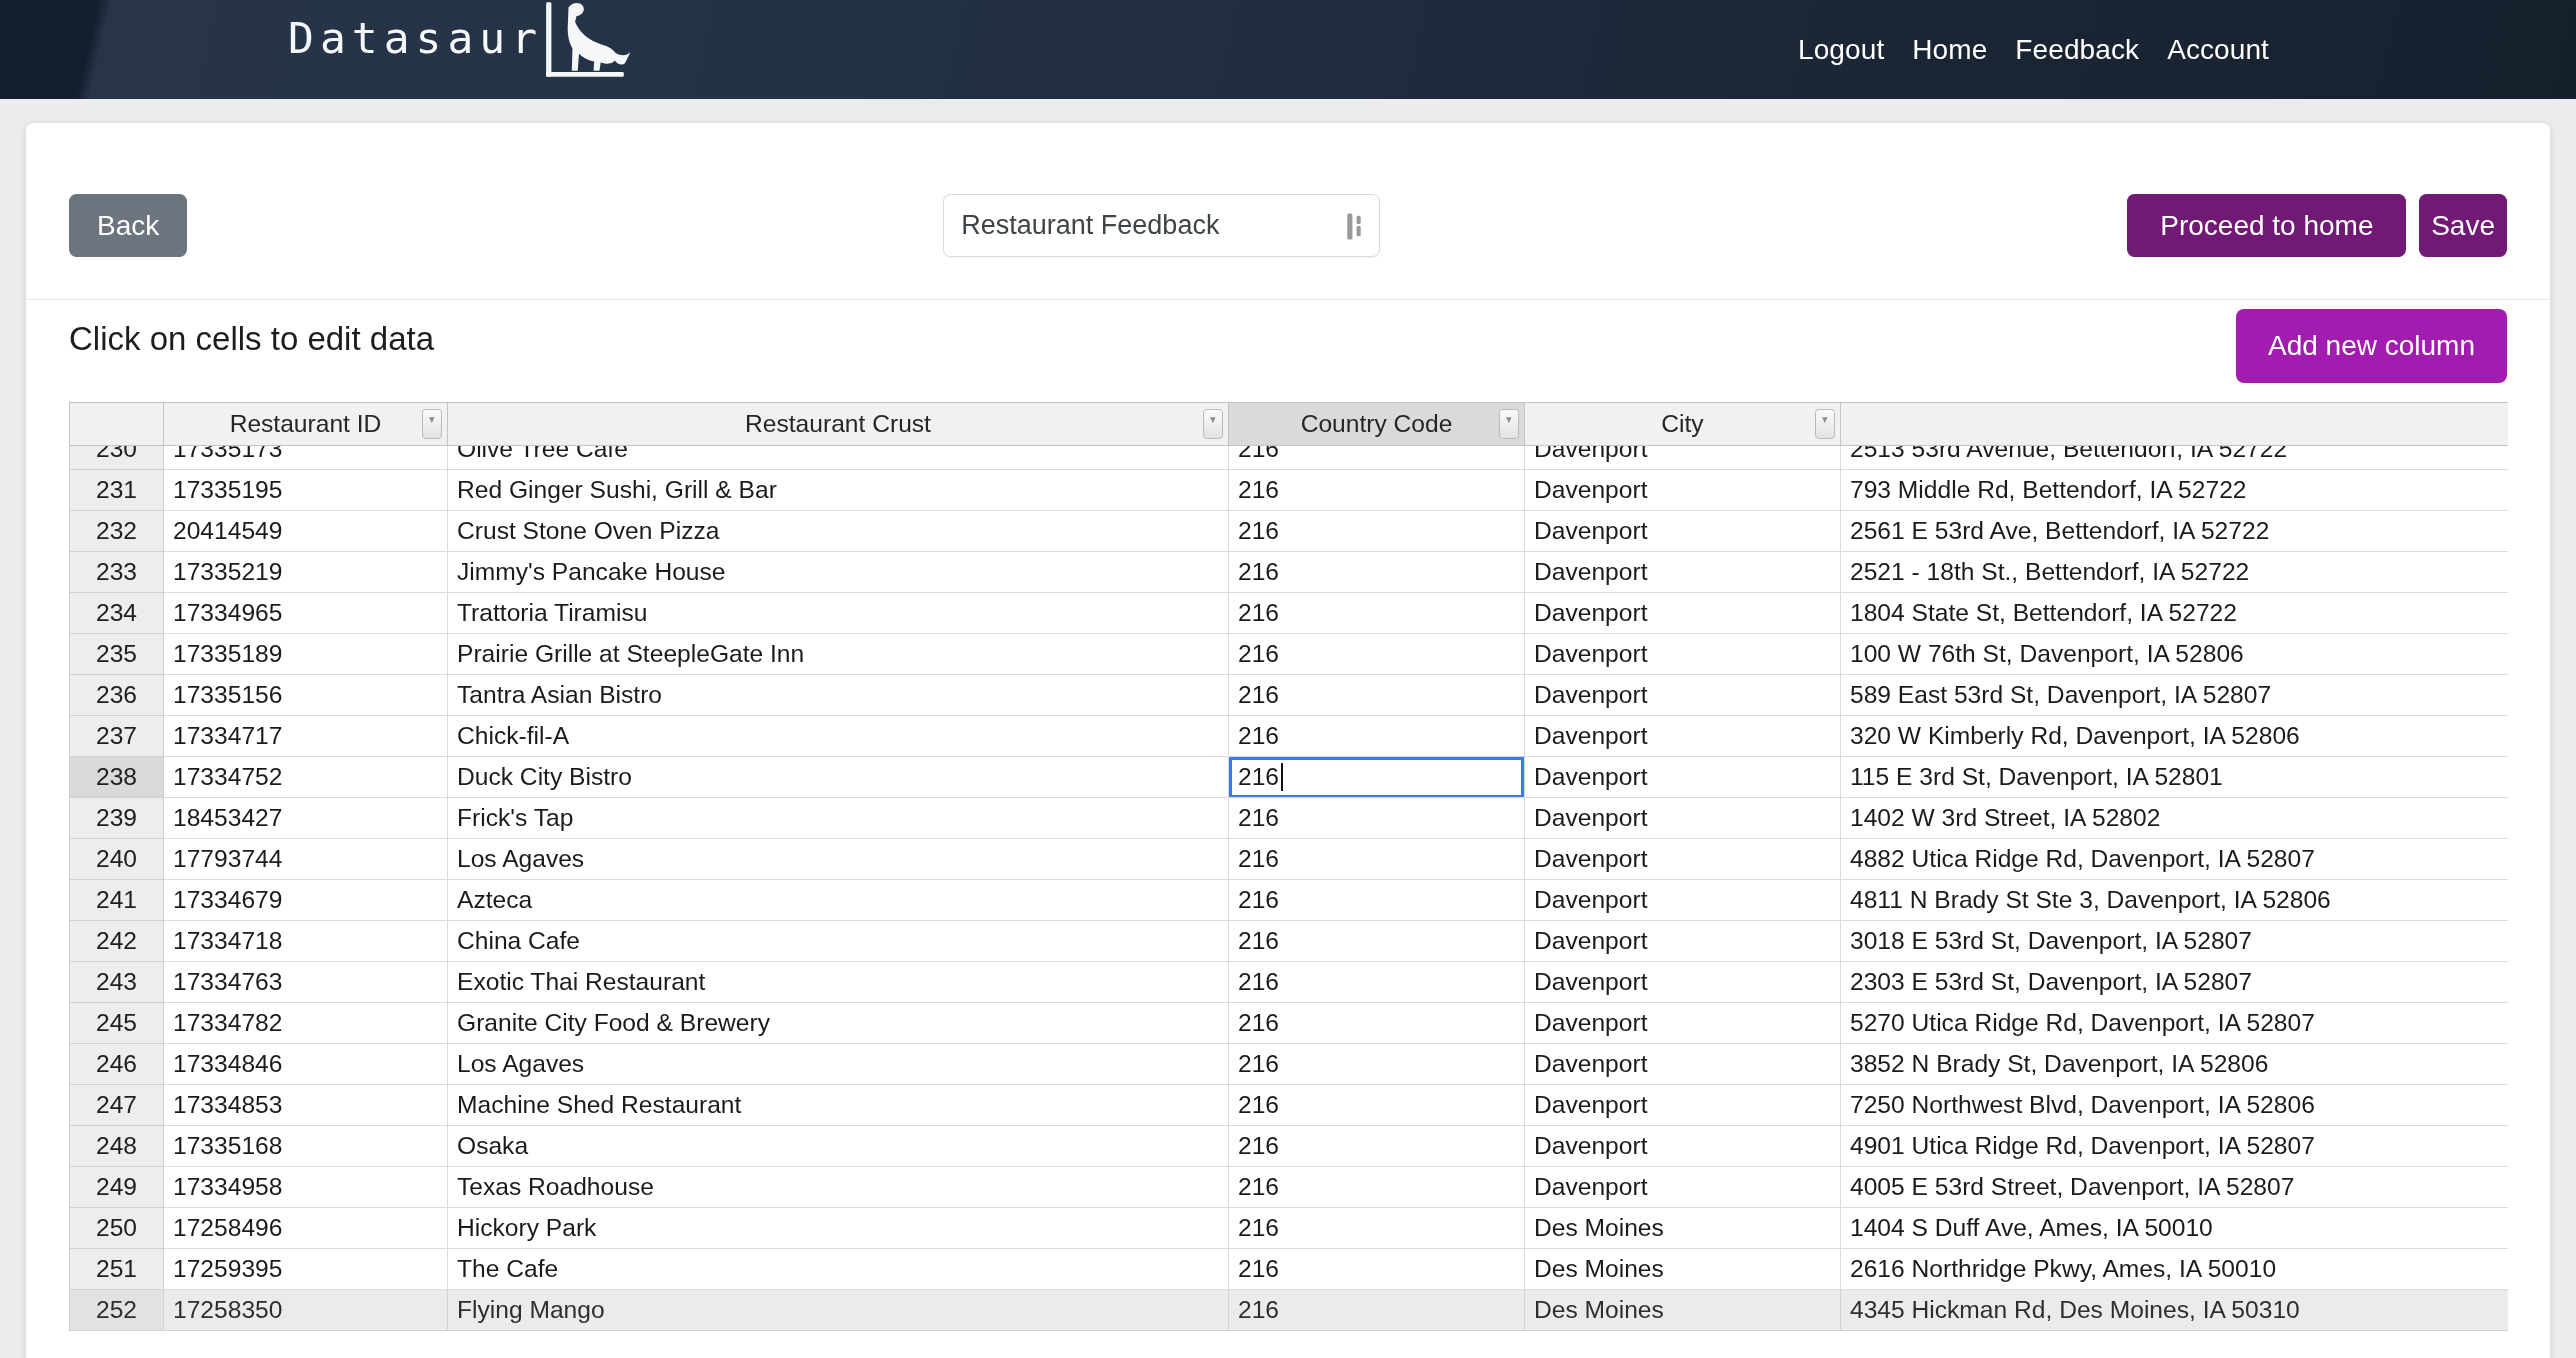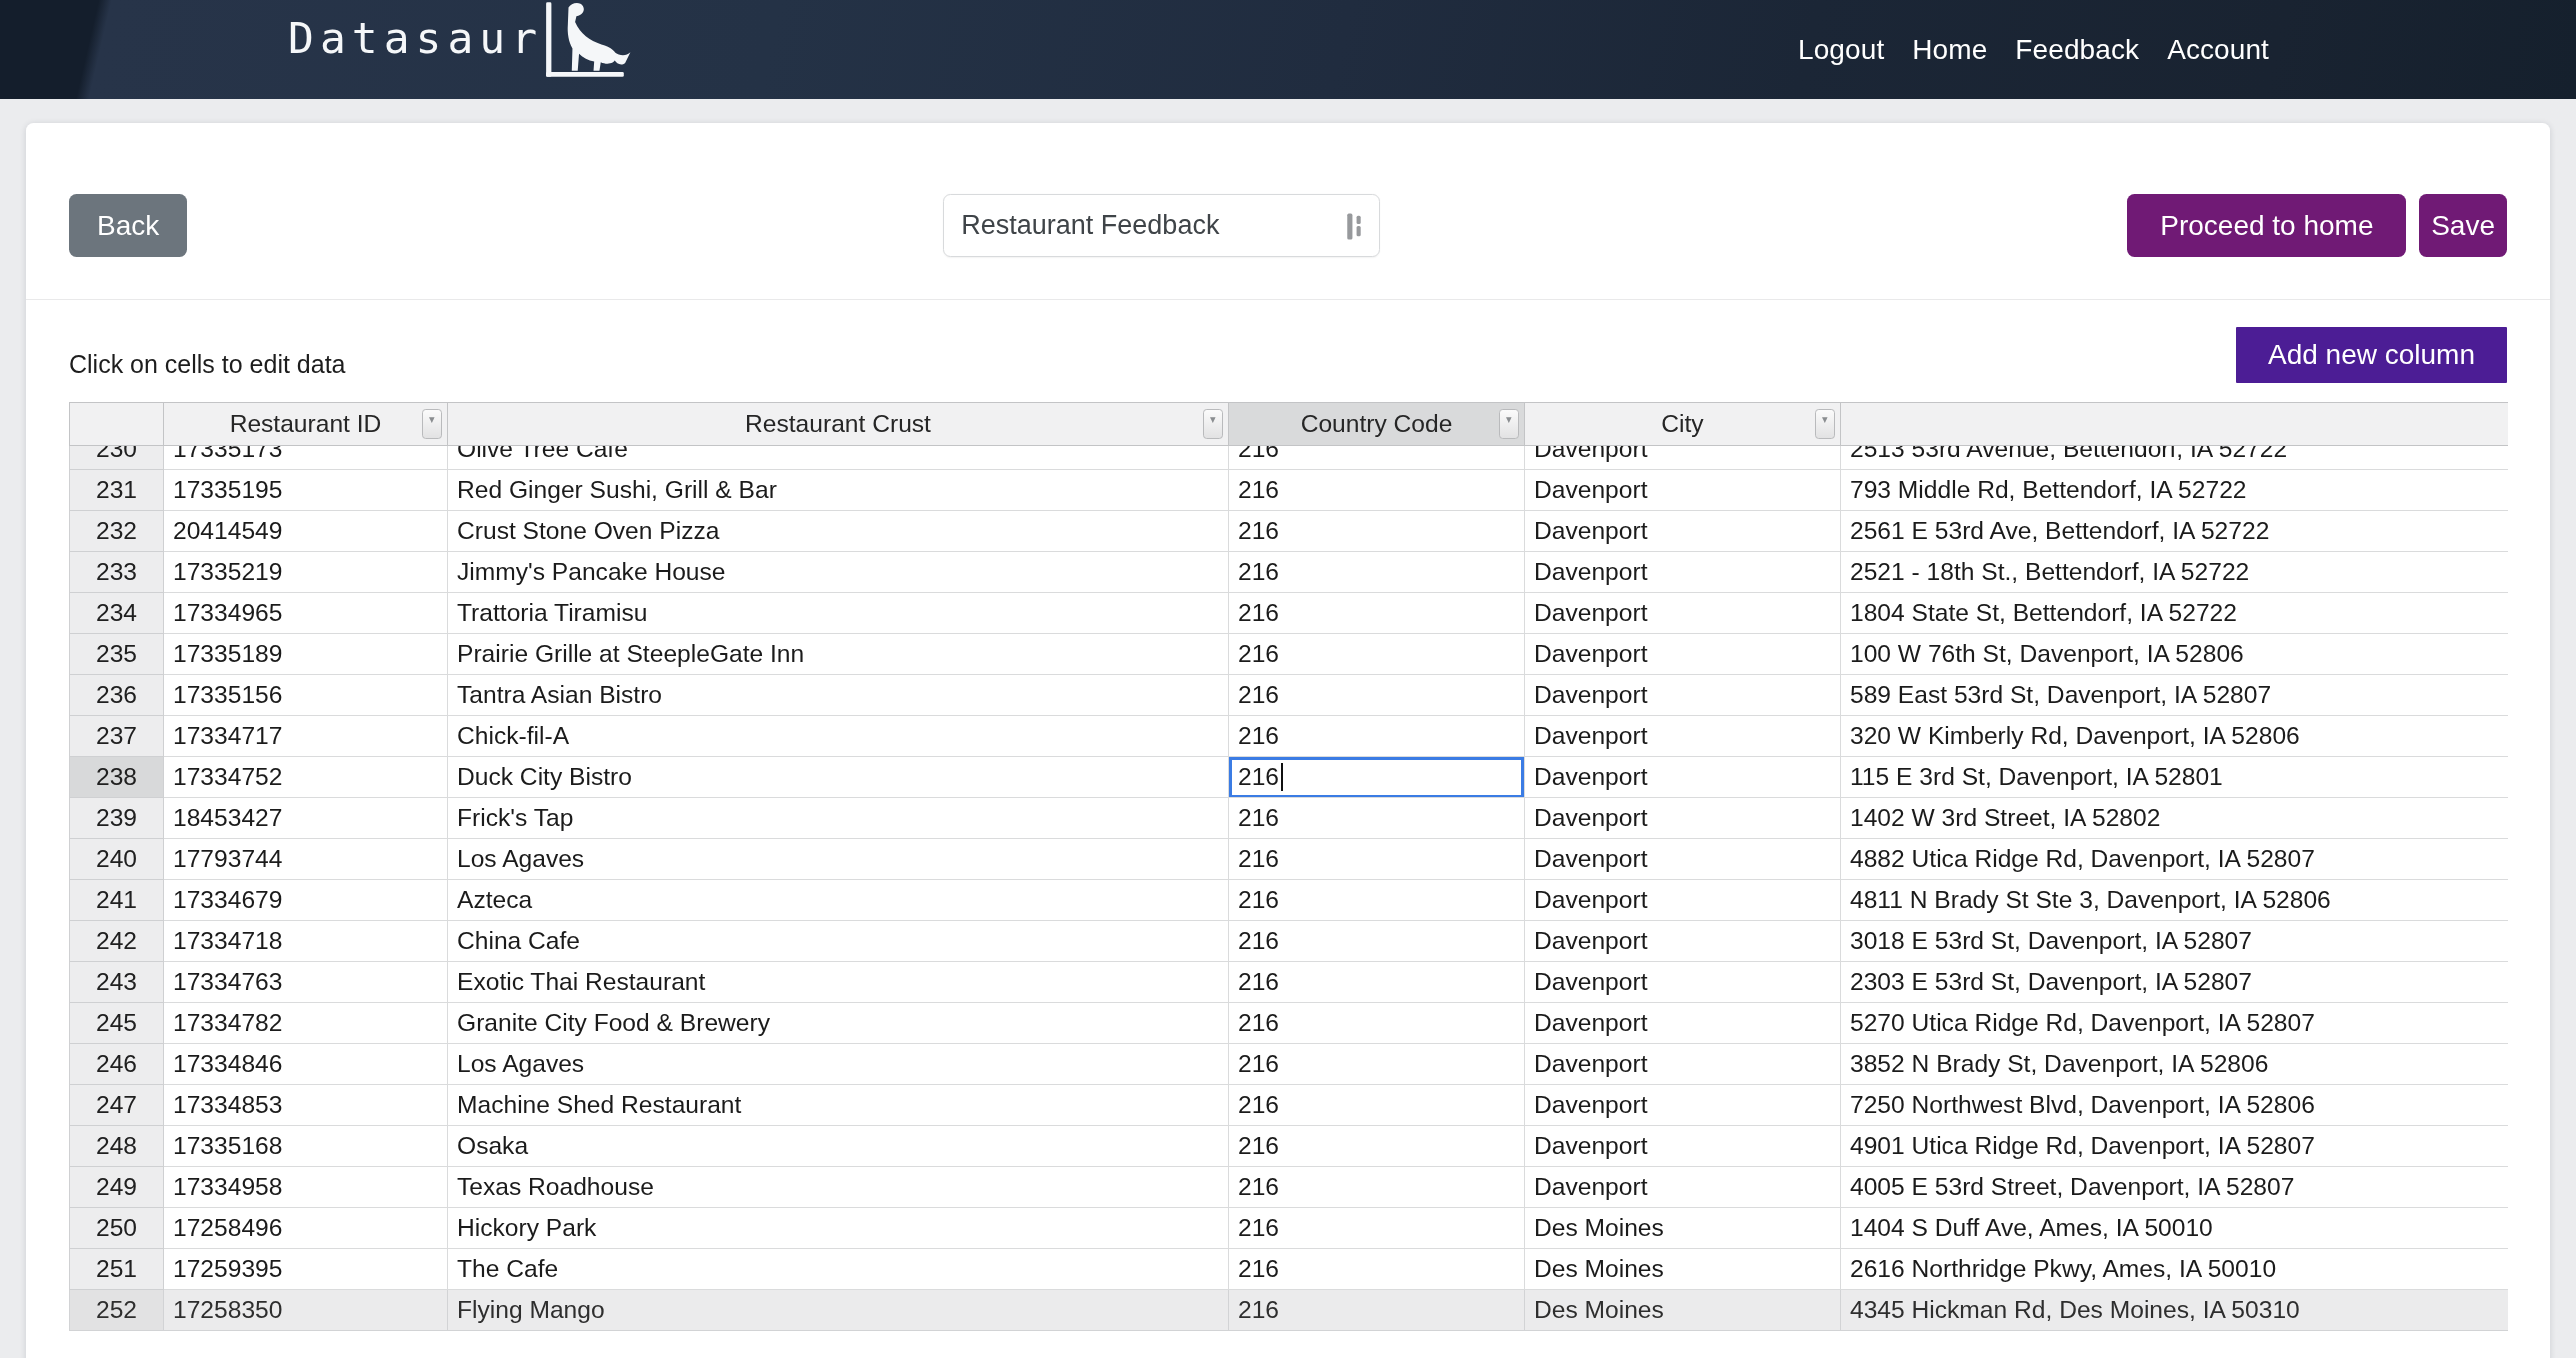--- a/index.html
+++ b/index.html
@@ -67,22 +67,22 @@
   .btn-proceed { padding:0 33px; }
   .btn-save { padding:0 12px; }
 
   .divider { margin:42px -43px 0; border-top:0.7px solid #e9e9ea; height:0; }
 
   
   .section-row {
     margin-top:23px; height:60px;
     display:flex; align-items:flex-end; justify-content:space-between;
   }
-  .hint { font-size:25px; color:#1d1d1d; margin-bottom:4px; }
-  .btn-add { background:#4c1d95; height:56px; padding:0 32px; border-radius:1px; }
+  .hint { font-size:33px; color:#1d1d1d; margin-bottom:25px; }
+  .btn-add { background:#a21caf; height:74px; padding:0 32px; border-radius:8px; }
 
   
   .table-wrap { margin-top:19.4px; height:956px; overflow:hidden; width:2439px; }
   table { border-collapse:collapse; table-layout:fixed; width:2439px; }
   col.c0{width:94px} col.c1{width:284px} col.c2{width:781px}
   col.c3{width:296px} col.c4{width:316px} col.c5{width:669px}
   th {
     height:43px; background:#f1f1f2; font-weight:400; font-size:24.6px;
     color:#262626; border:0.7px solid #c3c4c6; text-align:center;
     position:relative; padding:0; white-space:nowrap; overflow:hidden;

